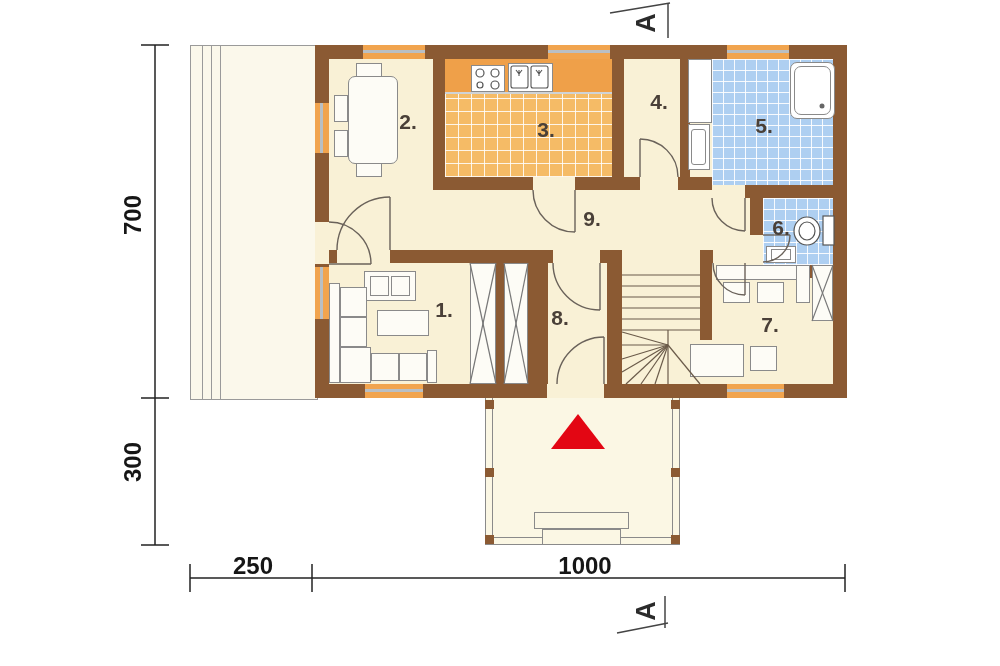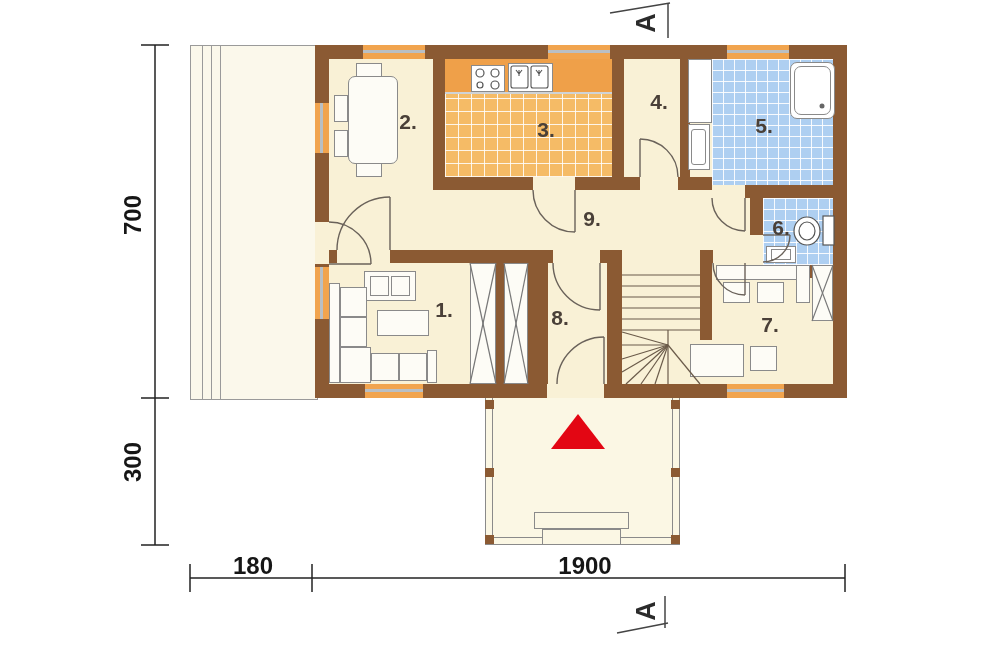--- a/index.html
+++ b/index.html
@@ -247,19 +247,19 @@
   <div class="label" style="left:546px;top:130px;">3.</div>
   <div class="label" style="left:659px;top:102px;">4.</div>
   <div class="label" style="left:764px;top:126px;">5.</div>
   <div class="label" style="left:781px;top:228px;">6.</div>
   <div class="label" style="left:770px;top:325px;">7.</div>
   <div class="label" style="left:560px;top:318px;">8.</div>
   <div class="label" style="left:592px;top:219px;">9.</div>
 
   <div class="dim rot" style="left:133px;top:215px;">700</div>
   <div class="dim rot" style="left:133px;top:462px;">300</div>
-  <div class="dim" style="left:253px;top:566px;">180</div>
-  <div class="dim" style="left:585px;top:566px;">1900</div>
+  <div class="dim" style="left:253px;top:566px;">250</div>
+  <div class="dim" style="left:585px;top:566px;">1000</div>
 
   <div class="amark" style="left:646px;top:23px;">A</div>
   <div class="amark" style="left:646px;top:611px;">A</div>
 
 </div>
 
 </body></html>

